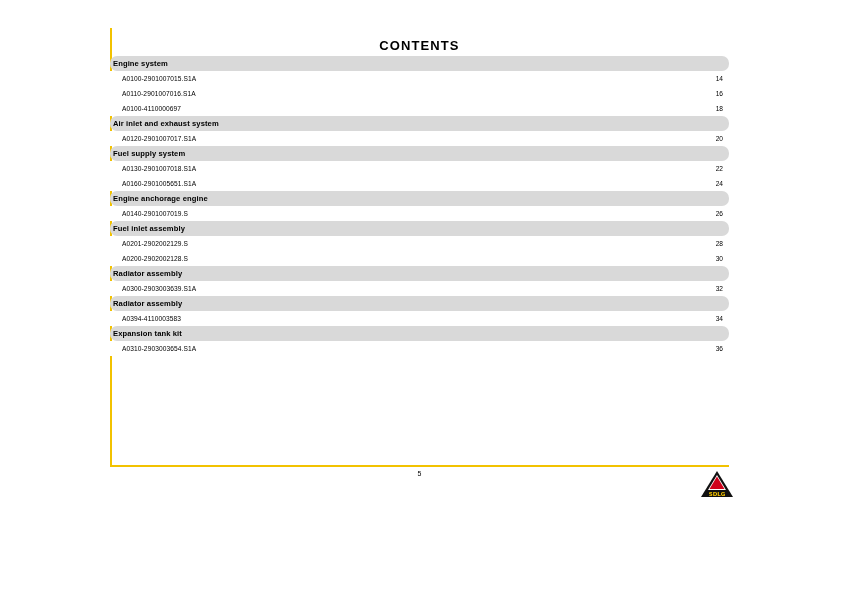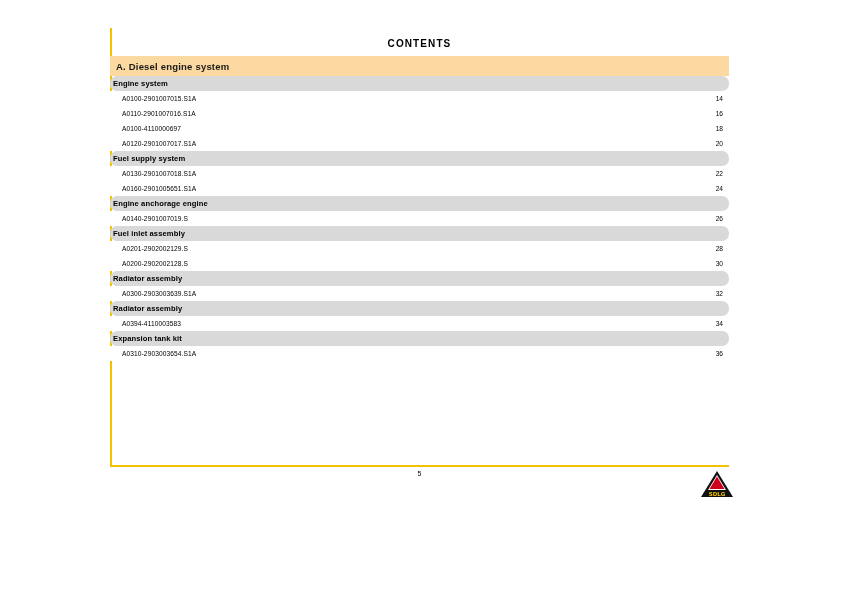--- a/index.html
+++ b/index.html
@@ -45,21 +45,21 @@
     width: 619px;
     height: 2px;
     background: #f2c200;
   }
   .title {
     position: absolute;
     left: 110px;
     top: 38px;
     width: 619px;
     text-align: center;
-    font-size: 10px;
+    font-size: 13px;
     letter-spacing: 1.1px;
     color: #000000;
     font-weight: bold;
   }
   
   .watermark {
     position: absolute;
     left: 170px;
     top: 262px;
     width: 500px;
@@ -152,38 +152,38 @@
   <div class="watermark">SDLG</div>
   <div class="watermark-dot"></div>
 
   <div class="top-rule"></div>
   <div class="left-rule"></div>
   <div class="bottom-rule"></div>
 
   <div class="title">CONTENTS</div>
 
   <div class="toc">
-    <div class="section-head">A.  Diesel engine system</div>
 
     <div class="group-title">Engine system</div>
     <div class="entry-row">
       <span class="entry-code">A0100-2901007015.S1A</span>
       <span class="entry-page">14</span>
     </div>
 
     <div class="entry-row">
       <span class="entry-code">A0110-2901007016.S1A</span>
       <span class="entry-page">16</span>
     </div>
 
     <div class="entry-row">
       <span class="entry-code">A0100-4110000697</span>
       <span class="entry-page">18</span>
     </div>
 
+    <div class="group-title">Air inlet and exhaust system</div>
     <div class="entry-row">
       <span class="entry-code">A0120-2901007017.S1A</span>
       <span class="entry-page">20</span>
     </div>
 
     <div class="group-title">Fuel supply system</div>
     <div class="entry-row">
       <span class="entry-code">A0130-2901007018.S1A</span>
       <span class="entry-page">22</span>
     </div>

